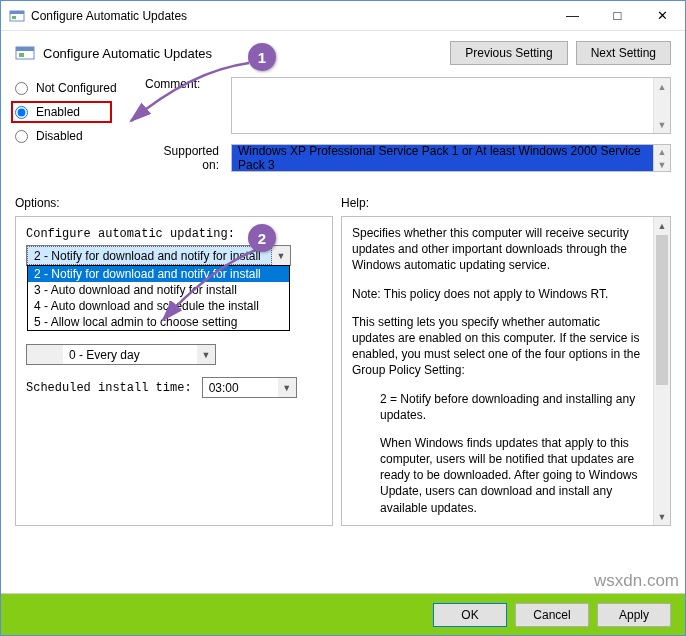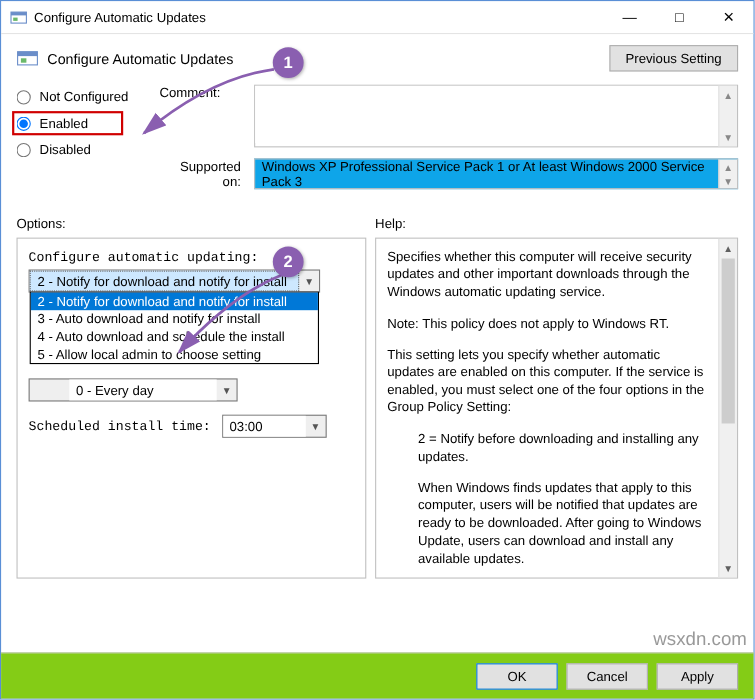--- a/index.html
+++ b/index.html
@@ -16,21 +16,21 @@
   .nav-buttons { display: flex; gap: 8px; padding-left: 20px; }
   .btn { background: #e1e1e1; border: 1px solid #adadad; padding: 4px 14px; cursor: default; }
   .row { display: flex; padding: 6px 14px; align-items: flex-start; }
   .left-col { width: 130px; flex-shrink: 0; }
   .radio-group { display: flex; flex-direction: column; gap: 10px; padding-top: 4px; }
   .radio-item { display: flex; align-items: flex-end; gap: 4px; }
   .radio-item.highlighted { border: 2px solid #d00000; padding: 2px 30px 2px 2px; margin: -4px -32px -4px -4px; width: fit-content; }
   .field-label { text-align: left; padding-right: 6px; color: #000; }
   .textarea-wrap { flex: 1; border: 1px solid #c0c0c0; position: relative; }
   .textarea { width: 100%; height: 52px; border: none; resize: none; padding: 4px; background: #fff; }
-  .supported-on { height: 28px; padding: 4px 6px; background: #0ea5e9; border: 1px solid #c0c0c0; display: flex; align-items: center; }
+  .supported-on { height: 28px; padding: 4px 6px; background: #1d4ed8; border: 1px solid #c0c0c0; display: flex; align-items: center; }
   .section-labels { display: flex; padding: 18px 14px 6px 14px; }
   .section-labels .left { width: 326px; }
   .panels { display: flex; gap: 8px; padding: 0 14px; }
   .panel { border: 1px solid #c0c0c0; height: 310px; }
   .options-panel { width: 318px; padding: 10px 10px; position: relative; }
   .help-panel { flex: 1; padding: 8px 6px 8px 10px; overflow: hidden; position: relative; }
   .help-content { line-height: 1.35; padding-right: 18px; }
   .help-content p { margin: 0 0 12px 0; }
   .help-scroll { position: absolute; right: 0; top: 0; bottom: 0; width: 17px; background: #f0f0f0; border-left: 1px solid #e0e0e0; }
   .help-scroll .up, .help-scroll .down { height: 17px; display: flex; align-items: center; justify-content: center; color: #606060; font-size: 9px; }
@@ -77,20 +77,21 @@
 
   <div class="header-row">
     <svg class="header-icon" viewBox="0 0 20 20">
         <rect x="1" y="4" width="18" height="12" fill="#fff" stroke="#6b8ec9"></rect>
         <rect x="1" y="4" width="18" height="4" fill="#6b8ec9"></rect>
         <rect x="4" y="10" width="5" height="4" fill="#6bb96b"></rect>
       </svg>
     <span class="header-title">Configure Automatic Updates</span>
     <div class="nav-buttons">
       <div class="btn">Previous Setting</div>
+      <div class="btn">Next Setting</div>
     </div>
   </div>
 
   <div class="row" style="align-items: flex-start; margin-top: 6px;">
     <div class="left-col">
       <div class="radio-group">
         <label class="radio-item">
             <input type="radio" name="st" style="">
             <span>Not Configured</span>
           </label>

